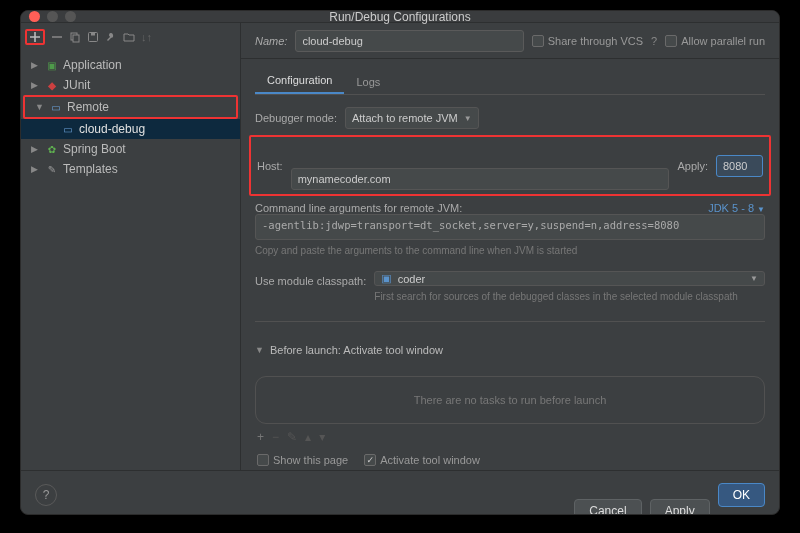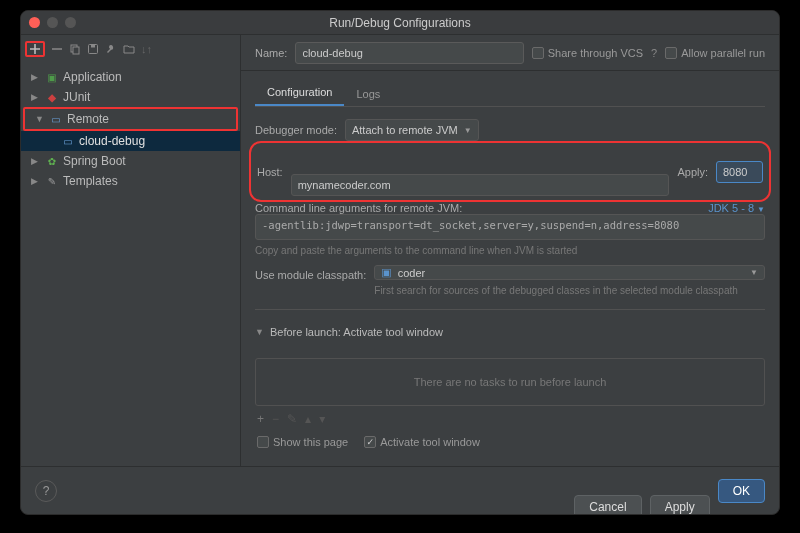--- a/index.html
+++ b/index.html
@@ -24,44 +24,44 @@
   .tree-row .arrow { width: 10px; color: #888; font-size: 9px; }
   .tree-row .ico { width: 14px; height: 14px; display: flex; align-items: center; justify-content: center; font-size: 10px; }
   .ico-app { color: #4e9a4a; }
   .ico-junit { color: #cc4040; font-weight: bold; }
   .ico-remote { color: #6aa0d8; }
   .ico-spring { color: #5fb050; }
   .ico-tmpl { color: #999; }
   .highlight-box { border: 2px solid #e33; border-radius: 2px; margin: 0 2px; }
   .main { flex: 1; display: flex; flex-direction: column; background: #3c3f41; }
   .name-row { height: 36px; display: flex; align-items: center; padding: 0 14px; gap: 8px; border-bottom: 1px solid #2d2f30; }
-  .name-row .lbl { color: #aaa; }
+  .name-row .lbl { color: #aaa; font-style: italic; }
   .name-input { flex: 1; height: 22px; background: #45494a; border: 1px solid #5a5a5a; border-radius: 3px; color: #ccc; padding: 0 6px; font-size: 11px; }
   .chk { display: flex; align-items: flex-end; gap: 4px; color: #999; cursor: pointer; }
   .chk .box { width: 12px; height: 12px; border: 1px solid #6a6a6a; border-radius: 2px; background: #45494a; display: inline-flex; align-items: center; justify-content: center; font-size: 9px; color: #ccc; }
   .content { flex: 1; overflow: auto; padding: 0 14px; }
   .tabs { display: flex; height: 30px; align-items: flex-end; border-bottom: 1px solid #515151; margin-top: 6px; }
   .tab { padding: 6px 12px; color: #999; cursor: pointer; }
   .tab.active { color: #ddd; border-bottom: 2px solid #4a88c7; }
-  .form { padding-top: 12px; display: flex; flex-direction: column; gap: 4px; }
+  .form { padding-top: 12px; display: flex; flex-direction: column; gap: 10px; }
   .row { display: flex; align-items: center; gap: 8px; }
   .lbl { color: #aaa; }
   .select { height: 22px; background: #45494a; border: 1px solid #555; border-radius: 3px; color: #ccc; padding: 0 6px; display: flex; align-items: center; gap: 6px; cursor: pointer; }
   .select .caret { font-size: 8px; color: #999; }
   .input { height: 22px; background: #45494a; border: 1px solid #555; border-radius: 3px; color: #ccc; padding: 0 6px; font-size: 11px; }
   .host { flex: 1; margin-top: 27px; }
   .port { width: 47px; border-color: #4a88c7; background: #3a4a5a; }
-  .hl-row { border: 2px solid #e33; border-radius: 12px; padding: 4px 6px; margin: -4px -6px; }
+  .hl-row { border: 2px solid #e33; border-radius: 2px; padding: 4px 6px; margin: -4px -6px; }
   .textarea { width: 100%; height: 26px; background: #45494a; border: 1px solid #555; border-radius: 3px; color: #aaa; padding: 4px 6px; font-family: Menlo, monospace; font-size: 10.5px; }
   .hint { color: #777; font-size: 10px; line-height: 1.3; }
   .link { color: #5a93cc; cursor: pointer; }
   .sep { height: 1px; background: #515151; margin: 8px 0; }
   .before-launch { }
   .before-launch .hdr { display: flex; align-items: center; gap: 6px; color: #bbb; cursor: pointer; padding: 4px 0; }
-  .launch-body { border: 1px solid #515151; border-radius: 3px; height: 48px; display: flex; align-items: center; justify-content: center; color: #777; margin-top: 16px; }
+  .launch-body { border: 1px solid #515151; border-radius: 11px; height: 48px; display: flex; align-items: center; justify-content: center; color: #777; margin-top: 16px; }
   .launch-tools { display: flex; gap: 8px; color: #777; padding: 6px 2px; font-size: 12px; }
   .launch-opts { display: flex; gap: 16px; padding: 4px 2px; }
   .footer { height: 48px; border-top: 1px solid #2d2f30; display: flex; align-items: center; padding: 0 14px; gap: 8px; }
   .footer .help { width: 22px; height: 22px; border: 1px solid #5a5a5a; border-radius: 50%; display: flex; align-items: center; justify-content: center; color: #999; cursor: pointer; font-size: 12px; }
   .footer .spacer { flex: 1; }
   .btn { height: 24px; padding: 0 14px; background: #4c5052; border: 1px solid #5e6264; border-radius: 4px; color: #ddd; cursor: pointer; display: flex; align-items: center; font-size: 12px; }
   .btn.grey { background: #4c5052; margin-top: 33px; }
   .btn.primary { background: #365880; border-color: #4a88c7; color: #fff; }
   .module-select { flex: 1; }
   .module-row { align-items: flex-start; }

